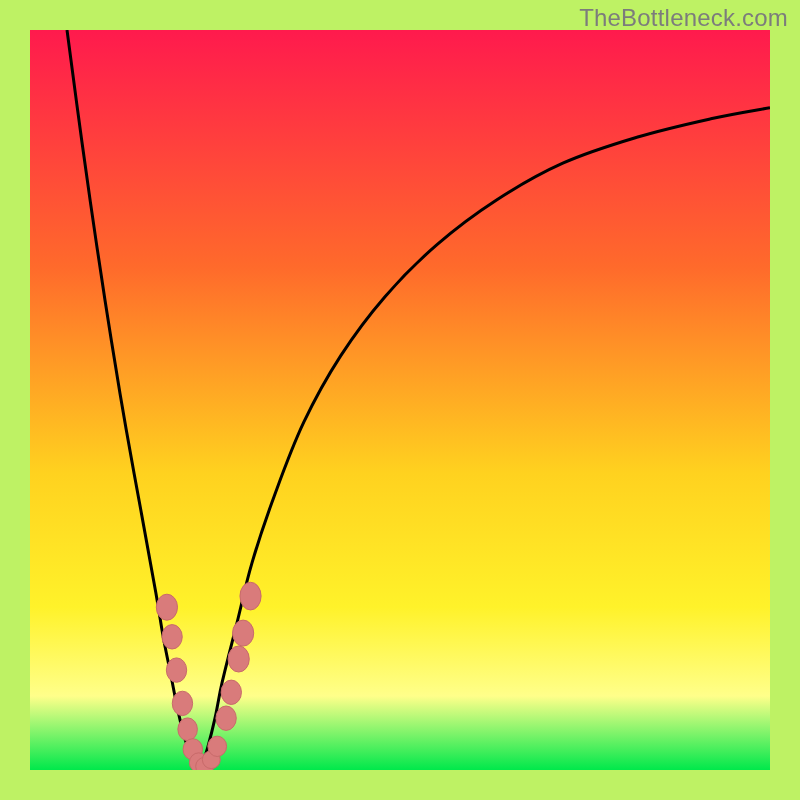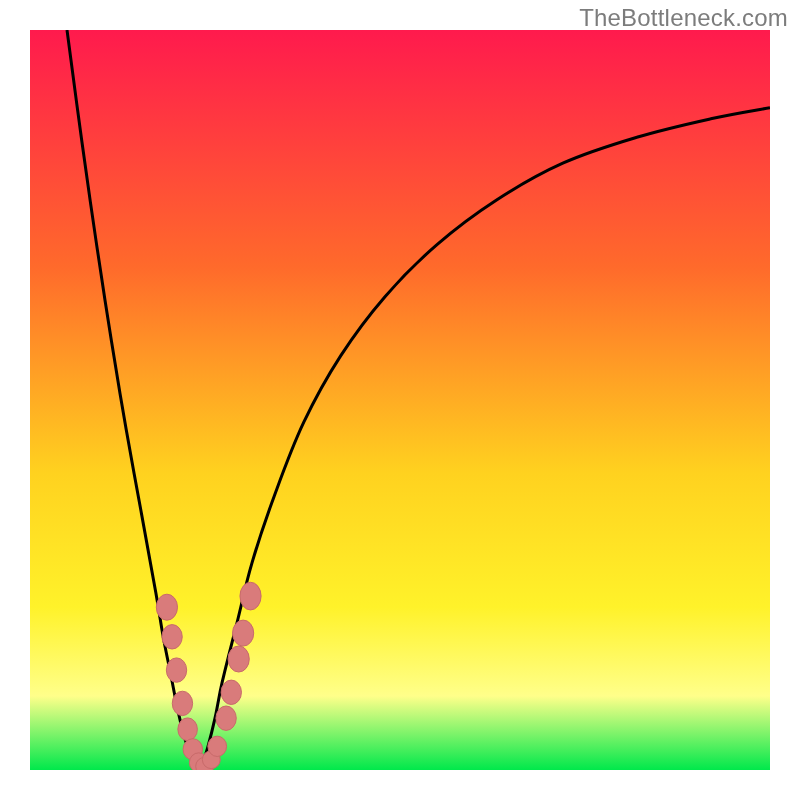--- a/index.html
+++ b/index.html
@@ -8,21 +8,21 @@
     width: 800px;
     height: 800px;
     overflow: hidden;
     background: #000;
     font-family: Arial, Helvetica, sans-serif;
   }
   .stage {
     position: relative;
     width: 800px;
     height: 800px;
-    background: #ffffff;
+    background: #bef264;
   }
   .plot-area {
     position: absolute;
     left: 30px;
     top: 30px;
     width: 740px;
     height: 740px;
     overflow: hidden;
   }
   .gradient-bg {

